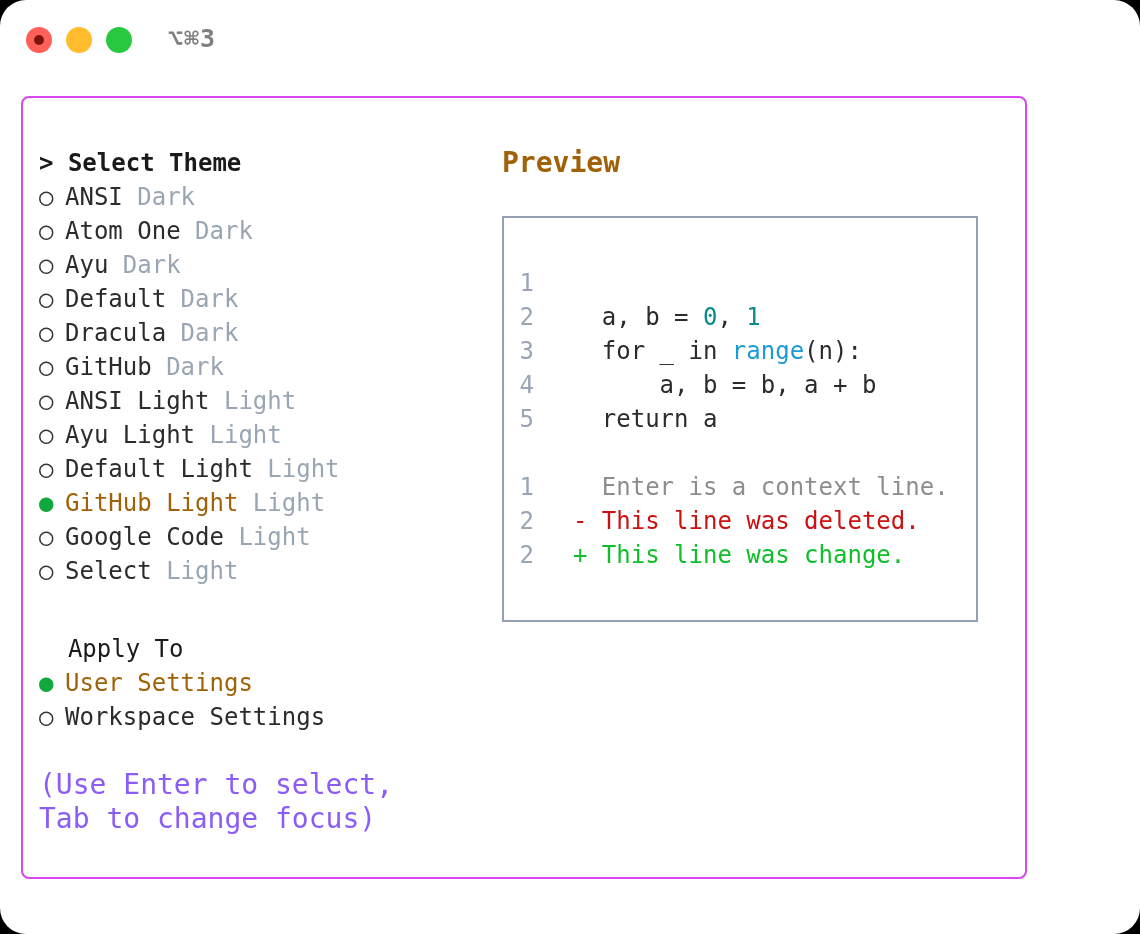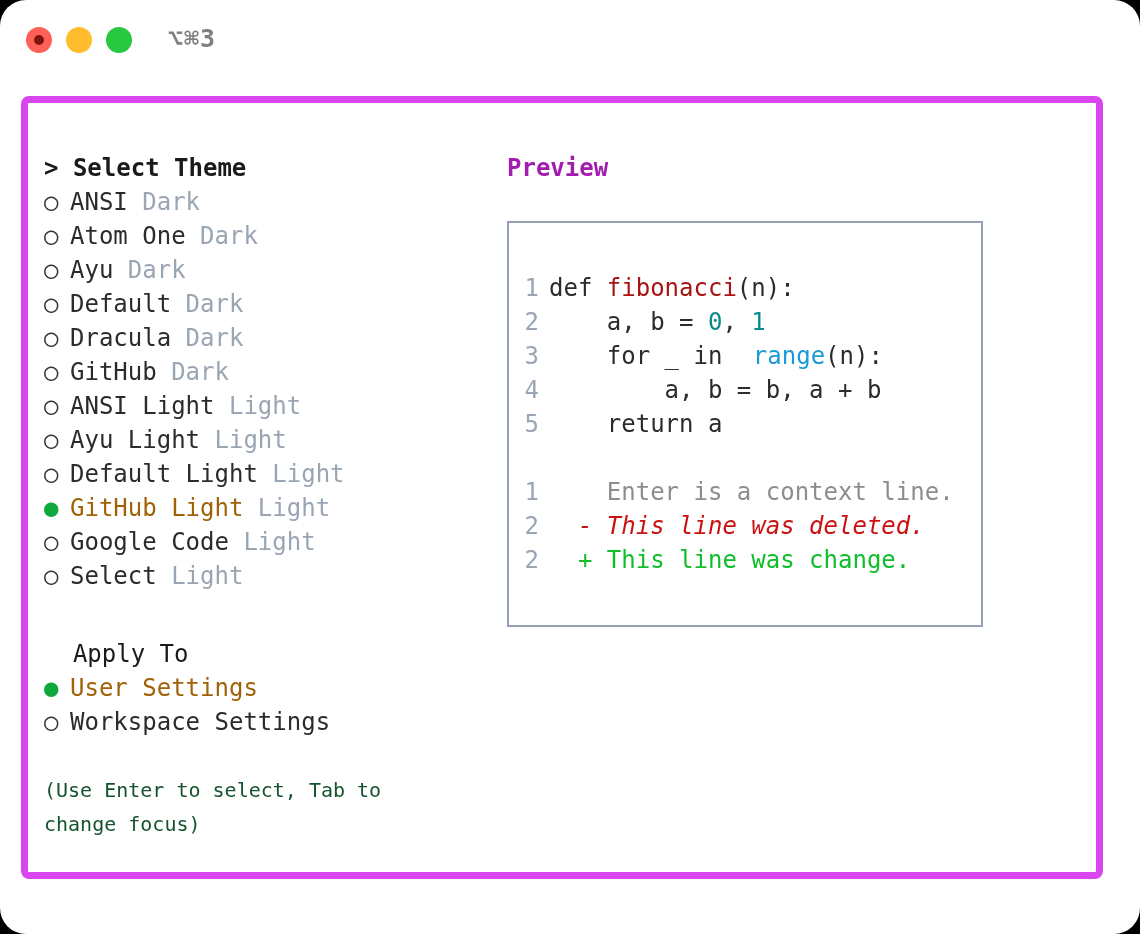--- a/index.html
+++ b/index.html
@@ -52,22 +52,22 @@
     color: #808080;
     letter-spacing: 1px;
     line-height: 34px;
     white-space: pre;
   }
 
   
   #card {
     position: absolute;
     left: 21px; top: 96px;
-    width: 1082px; height: 783px;
-    border: 7px solid #d946ef;
+    width: 1006px; height: 783px;
+    border: 2px solid #d946ef;
     border-radius: 8px;
     background: #ffffff;
   }
 
   
   #left-col {
     position: absolute;
     left: 16px; top: 48px;
     width: 460px;
   }
@@ -94,37 +94,37 @@
     color: #333333;
   }
   .opt-row.selected .opt-bullet { color: #0fa83c; }
   .opt-label { color: #2b2b2b; }
   .opt-row.selected .opt-label { color: #a16207; }
   .opt-suffix { color: #9aa5b4; }
 
   #apply-block { margin-top: 44px; }
   #hint {
     margin-top: 34px;
-    font-size: 20px;
-    line-height: 34px;
-    color: #14532d;
+    font-size: 28px;
+    line-height: 34px;
+    color: #8b5cf6;
     width: 420px;
   }
 
   
   #right-col {
     position: absolute;
     left: 479px; top: 48px;
     width: 500px;
   }
   #preview-title {
-    font-size: 24px;
+    font-size: 28px;
     line-height: 34px;
     font-weight: bold;
-    color: #a21caf;
+    color: #a16207;
     white-space: pre;
   }
   #preview-box {
     margin-top: 36px;
     width: 476px;
     height: 406px;
     border: 2px solid #94a1b2;
     background: #ffffff;
     padding: 48px 0 0 0;
   }
@@ -141,25 +141,25 @@
     text-align: right;
     color: #9aa5b4;
     padding-right: 10px;
   }
   .code-text { color: #2b2b2b; }
   .blank-line { height: 34px; }
 
   .tok-def  { color: #2b2b2b; }
   .tok-fn   { color: #a81414; }
   .tok-num  { color: #0a8a8a; }
-  .tok-bi   { color: #1b9ad6; margin-left: 16px; }
+  .tok-bi   { color: #1b9ad6; }
   .tok-plain{ color: #2b2b2b; }
 
   .diff-ctx { color: #8d8d8d; }
-  .diff-del { color: #cc1111; font-style: italic; }
+  .diff-del { color: #cc1111; }
   .diff-add { color: #0fbf2a; }
 </style>
 </head>
 <body>
 
 <div id="window">
 
   <div id="titlebar">
     <div class="light light-red"></div>
     <div class="light light-yellow"></div>
@@ -194,21 +194,21 @@
           </div>
       </div>
 
       <div id="hint">(Use Enter to select, Tab to change focus)</div>
     </div>
 
     <div id="right-col">
       <div id="preview-title">Preview</div>
       <div id="preview-box">
         <div id="code-block">
-            <div class="code-line"><span class="gutter">1</span><span class="code-text"><span class="tok-def">def </span><span class="tok-fn">fibonacci</span><span class="tok-plain">(n):</span></span></div>
+            <div class="code-line"><span class="gutter">1</span></div>
             <div class="code-line"><span class="gutter">2</span><span class="code-text"><span class="tok-plain">    a, b = </span><span class="tok-num">0</span><span class="tok-plain">, </span><span class="tok-num">1</span></span></div>
             <div class="code-line"><span class="gutter">3</span><span class="code-text"><span class="tok-plain">    for _ in </span><span class="tok-bi">range</span><span class="tok-plain">(n):</span></span></div>
             <div class="code-line"><span class="gutter">4</span><span class="code-text"><span class="tok-plain">        a, b = b, a + b</span></span></div>
             <div class="code-line"><span class="gutter">5</span><span class="code-text"><span class="tok-plain">    return a</span></span></div>
           </div>
         <div class="blank-line"></div>
         <div id="diff-block">
             <div class="code-line"><span class="gutter">1</span><span class="diff-ctx">    Enter is a context line.</span></div>
             <div class="code-line"><span class="gutter">2</span><span class="diff-del">  - This line was deleted.</span></div>
             <div class="code-line"><span class="gutter">2</span><span class="diff-add">  + This line was change.</span></div>

